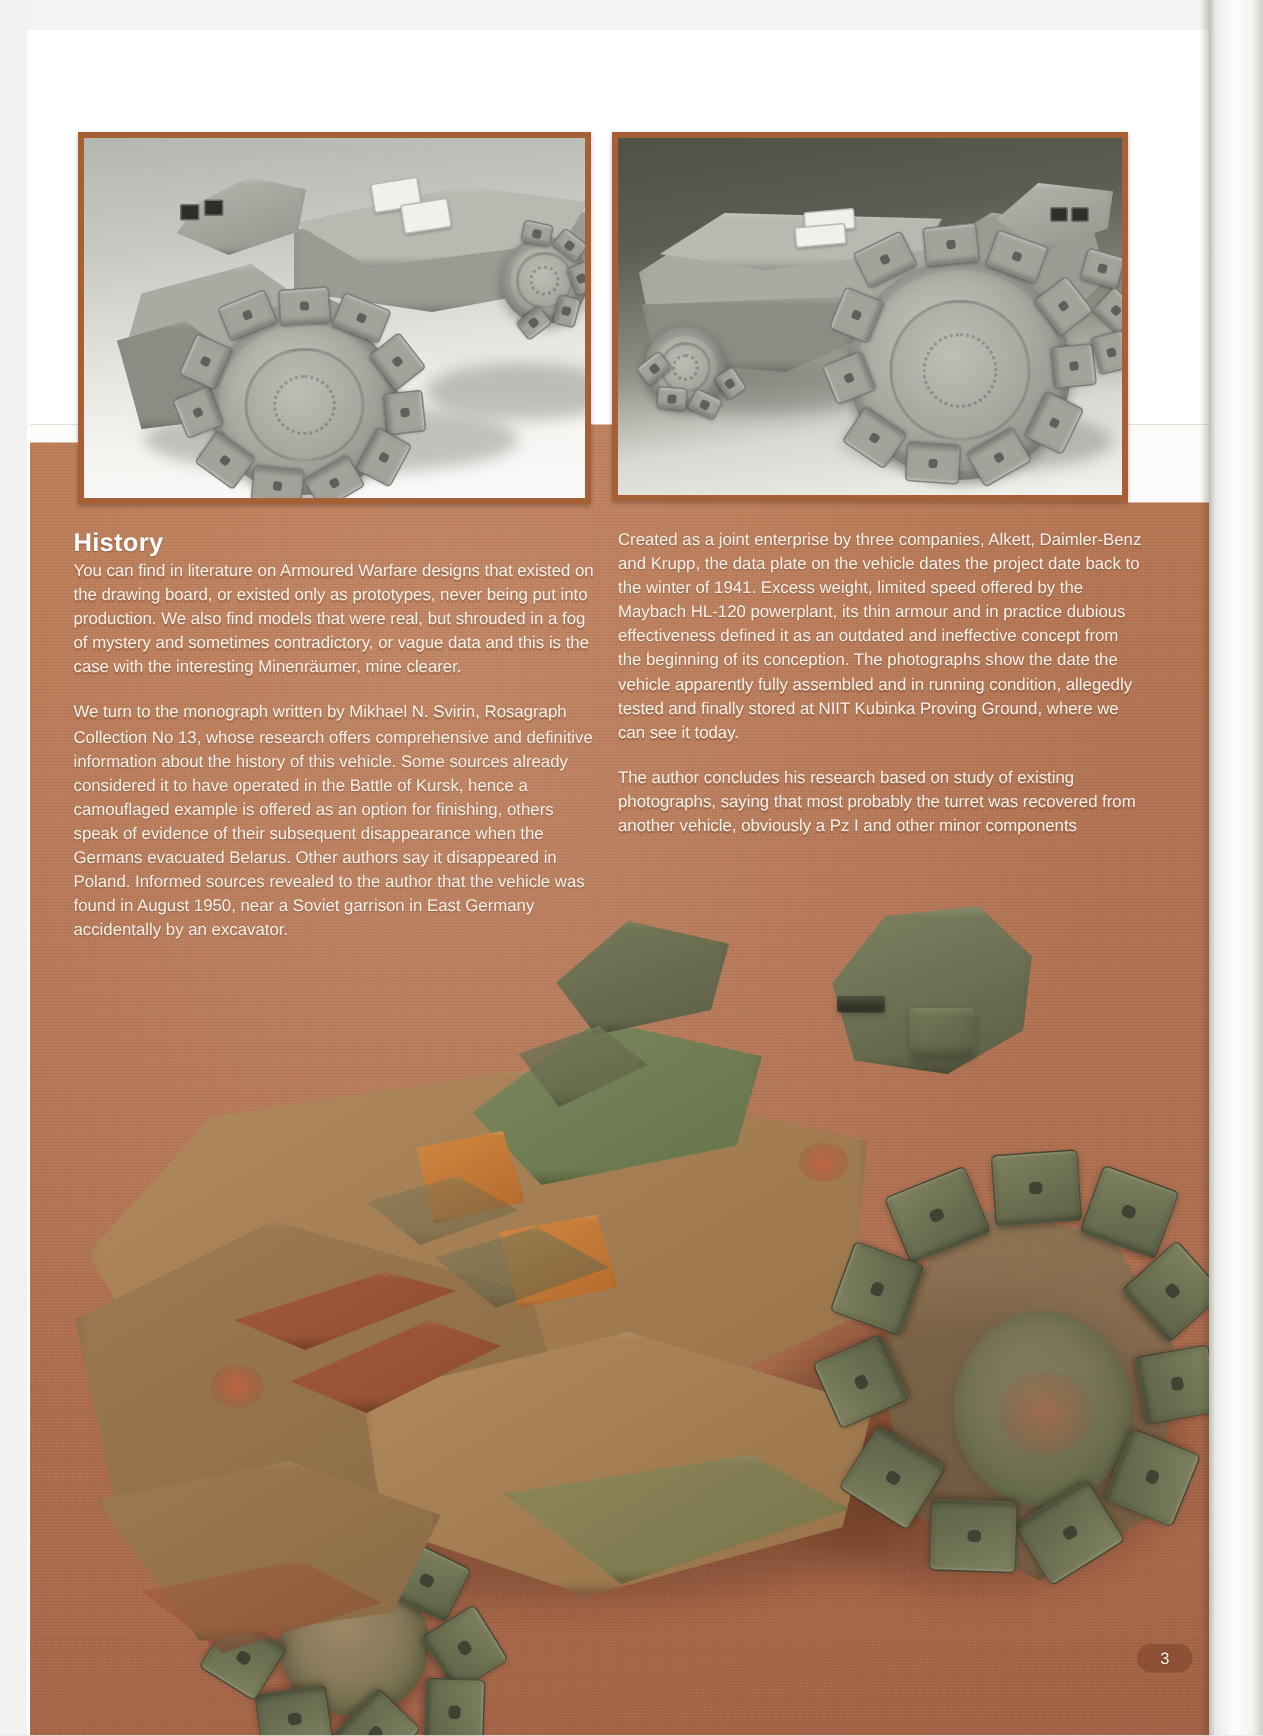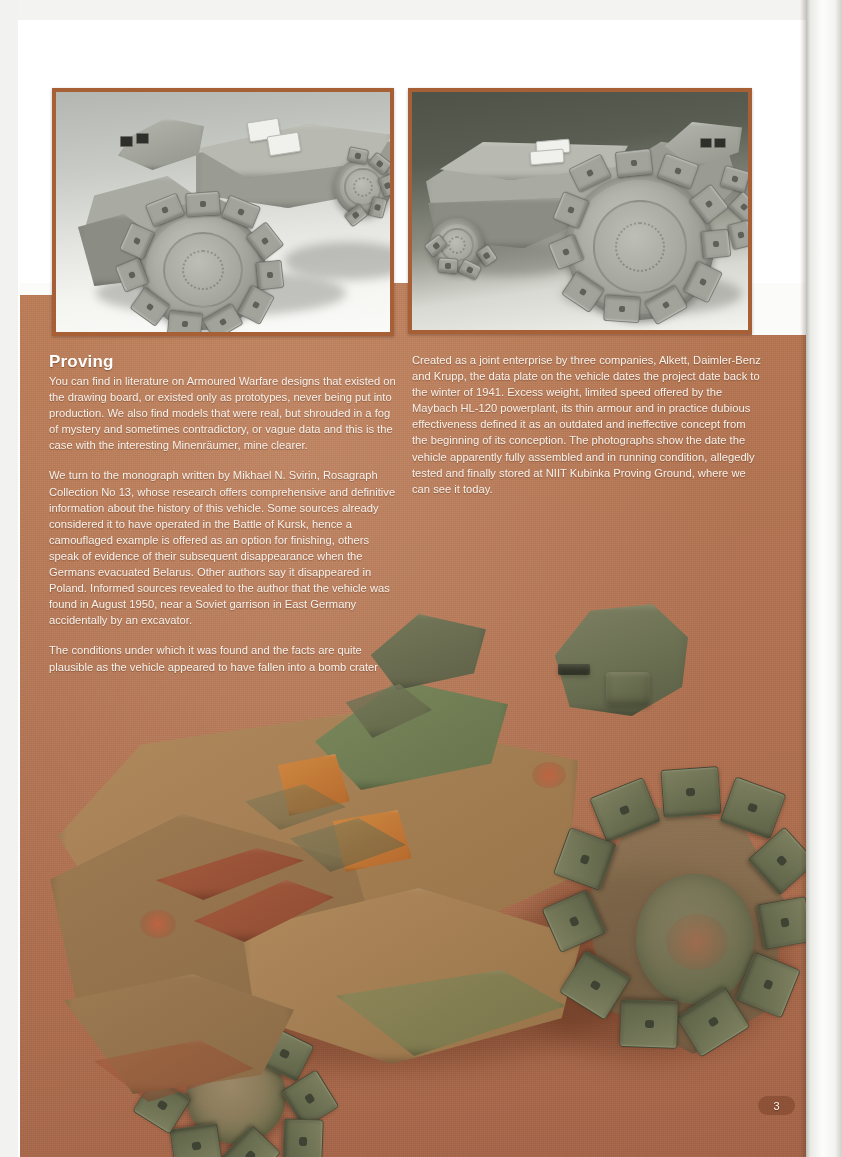--- a/index.html
+++ b/index.html
@@ -584,30 +584,30 @@
     <div class="main-shoe" style="left:104px; top:496px; width:44px; height:42px; transform:rotate(212deg);">
         <i></i>
       </div>
 
     <div class="body-piece camo-a" style="left:28px; top:386px; width:230px; height:120px;
          clip-path: polygon(0% 22%, 56% 0%, 100% 30%, 86% 84%, 30% 100%);"></div>
     <div class="body-piece camo-d" style="left:58px; top:452px; width:160px; height:62px; opacity:.55;
          clip-path: polygon(0% 34%, 66% 0%, 100% 46%, 34% 100%);"></div>
   </div>
 
-  <div class="heading">Proving</div>
+  <div class="heading">History</div>
 
   <div class="col" id="col-left">
     <p>You can find in literature on Armoured Warfare designs that existed on the drawing board, or existed only as prototypes, never being put into production. We also find models that were real, but shrouded in a fog of mystery and sometimes contradictory, or vague data and this is the case with the interesting Minenräumer, mine clearer.</p>
     <p>We turn to the monograph written by Mikhael N. Svirin, Rosagraph Collection No 13, whose research offers comprehensive and definitive information about the history of this vehicle. Some sources already considered it to have operated in the Battle of Kursk, hence a camouflaged example is offered as an option for finishing, others speak of evidence of their subsequent disappearance when the Germans evacuated Belarus. Other authors say it disappeared in Poland. Informed sources revealed to the author that the vehicle was found in August 1950, near a Soviet garrison in East Germany accidentally by an excavator.</p>
-    <p class="tight">The conditions under which it was found and the facts are quite plausible as the vehicle appeared to have fallen into a bomb crater</p>
   </div>
 
   <div class="col" id="col-right">
     <p>Created as a joint enterprise by three companies, Alkett, Daimler-Benz and Krupp, the data plate on the vehicle dates the project date back to the winter of 1941. Excess weight, limited speed offered by the Maybach HL-120 powerplant, its thin armour and in practice dubious effectiveness defined it as an outdated and ineffective concept from the beginning of its conception. The photographs show the date the vehicle apparently fully assembled and in running condition, allegedly tested and finally stored at NIIT Kubinka Proving Ground, where we can see it today.</p>
+    <p class="tight">The author concludes his research based on study of existing photographs, saying that most probably the turret was recovered from another vehicle, obviously a Pz I and other minor components</p>
   </div>
 
   <div class="page-number">3</div>
 
   <div class="gutter-shadow"></div>
   <div class="gutter"></div>
 
 </div>
 
 </body></html>

